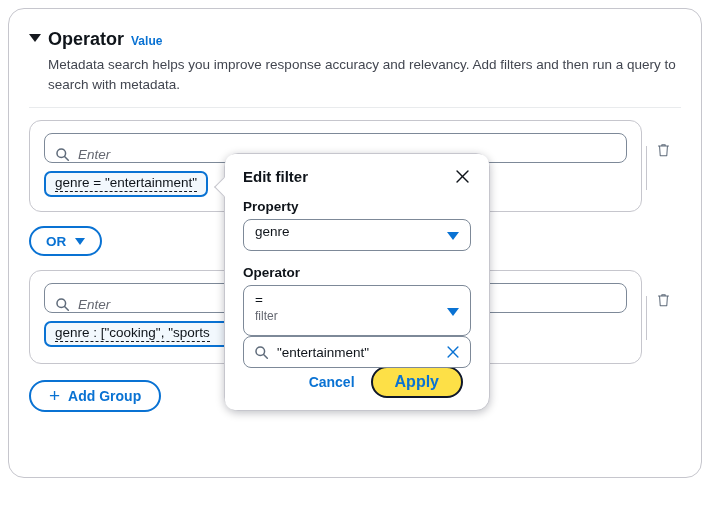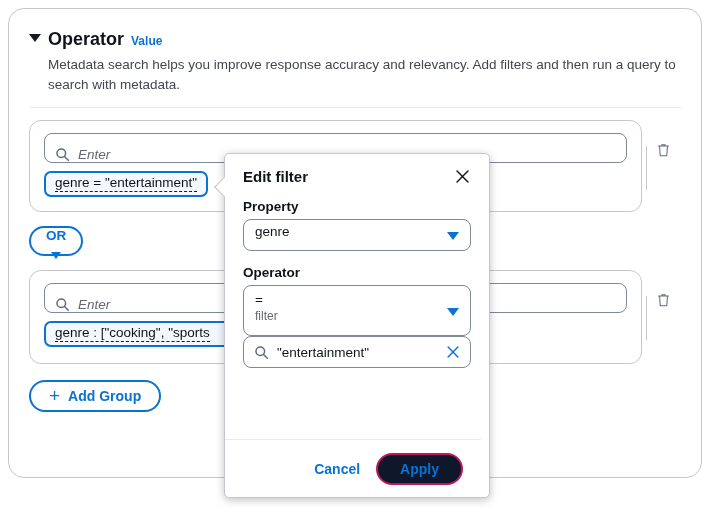--- a/index.html
+++ b/index.html
@@ -108,21 +108,20 @@
     display: inline-flex; align-items: center; gap: 9px;
     height: 30px;
     padding: 0 15px;
     border: 2px solid #0972d3;
     border-radius: 16px;
     background: #fff;
     color: #0972d3;
     font-size: 13.5px;
     font-weight: 700;
     cursor: pointer;
-    flex-direction: column;
   }
   .tri-down {
     width: 0; height: 0;
     border-left: 5px solid transparent;
     border-right: 5px solid transparent;
     border-top: 7px solid #0972d3;
   }
 
   
   .addgroup-wrap { padding: 0 20px; margin-top: 16px; }
@@ -137,24 +136,24 @@
     font-size: 14px;
     font-weight: 700;
     cursor: pointer;
   }
   .plus { font-size: 19px; font-weight: 400; line-height: 1; position: relative; top: -1px; }
 
   
   .popover {
     position: absolute;
     left: 224px; top: 153px;
-    width: 266px; height: 345px;
+    width: 266px; height: 258px;
     background: #ffffff;
     border: 1px solid #c6c6cd;
-    border-radius: 5px;
+    border-radius: 14px;
     box-shadow: 0 2px 8px rgba(0,7,22,0.25);
     z-index: 40;
   }
   .pop-arrow {
     position: absolute;
     left: -8px; top: 26px;
     width: 14px; height: 14px;
     background: #fff;
     border-left: 1px solid #c6c6cd;
     border-bottom: 1px solid #c6c6cd;
@@ -208,23 +207,23 @@
     background: #fff;
     border-radius: 0 0 10px 10px;
   }
   .link-btn {
     font-size: 14px; font-weight: 700; color: #0972d3;
     background: none; border: none; cursor: pointer;
     font-family: "Liberation Sans", sans-serif;
     padding: 4px 2px;
   }
   .apply-btn {
-    font-size: 14px; font-weight: 700; color: #0972d3;
-    background: #0f172a;
-    border: 2px solid #be185d;
+    font-size: 16px; font-weight: 700; color: #0972d3;
+    background: #fde047;
+    border: 2px solid #0f172a;
     border-radius: 18px;
     height: 32px; padding: 0 22px;
     cursor: pointer;
     font-family: "Liberation Sans", sans-serif;
   }
 </style>
 </head>
 <body>
 
 <div id="root">

